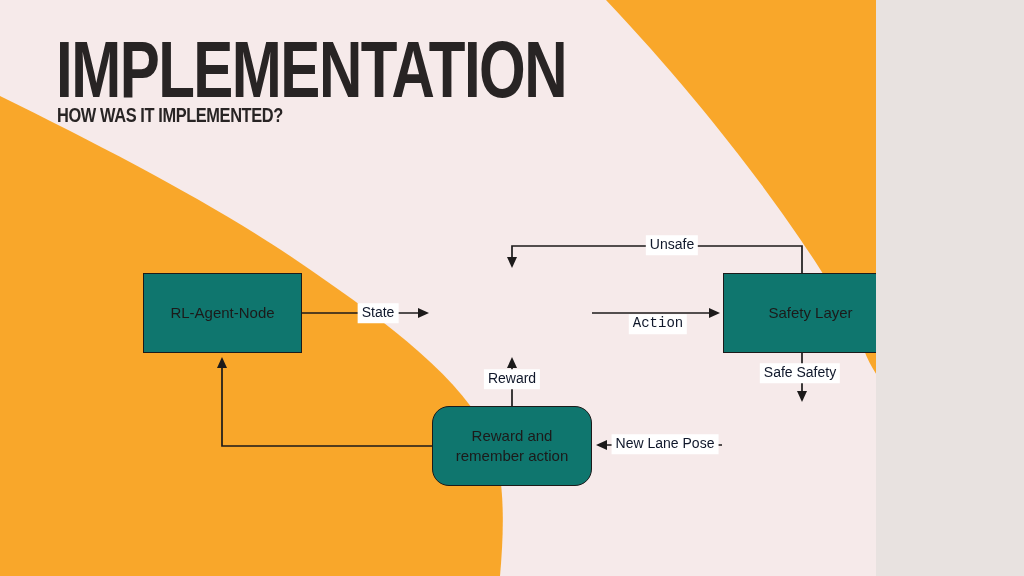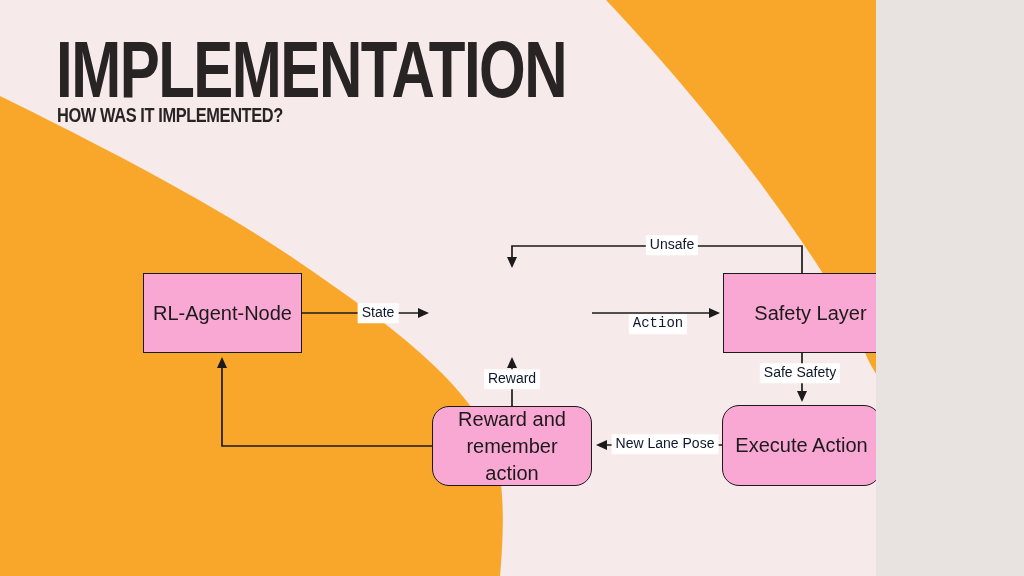--- a/index.html
+++ b/index.html
@@ -45,27 +45,27 @@
     font-weight: bold;
     letter-spacing: -0.5px;
     color: #282424;
     transform: scaleX(0.78);
     transform-origin: 0 0;
     white-space: nowrap;
   }
   .node {
     position: absolute;
     box-sizing: border-box;
-    background: #f9a8d4;
+    background: #0f766e;
     border: 1.7px solid #1c1a1a;
     display: flex;
     align-items: center;
     justify-content: center;
     text-align: center;
-    font-size: 20px;
+    font-size: 15px;
     line-height: 1.35;
     color: #1c1a1a;
   }
   .node.rounded { border-radius: 17px; }
   .node .lbl { display: block; }
   .node.narrow .lbl { width: 128px; }
   .edge-label {
     position: absolute;
     transform: translate(-50%, -50%);
     background: #ffffff;
@@ -109,23 +109,20 @@
 
   <div class="node" style="left:143px; top:273px; width:159px; height:80px;">
     <span class="lbl">RL-Agent-Node</span>
   </div>
 
 
   <div class="node" style="left:723px; top:273px; width:175px; height:80px;">
     <span class="lbl">Safety Layer</span>
   </div>
 
-  <div class="node rounded" style="left:722px; top:405px; width:159px; height:81px;">
-    <span class="lbl">Execute Action</span>
-  </div>
 
   <div class="node rounded narrow" style="left:432px; top:406px; width:160px; height:80px;">
     <span class="lbl">Reward and remember action</span>
   </div>
 
   <span class="edge-label" style="left:362px; top:313px;margin-left:16px;">State</span>
   <span class="edge-label" style="left:658px; top:324px;font-family:Liberation Mono, monospace;">Action</span>
   <span class="edge-label" style="left:672px; top:245px;">Unsafe</span>
   <span class="edge-label" style="left:800px; top:373px;">Safe Safety</span>
   <span class="edge-label" style="left:512px; top:379px;">Reward</span>

